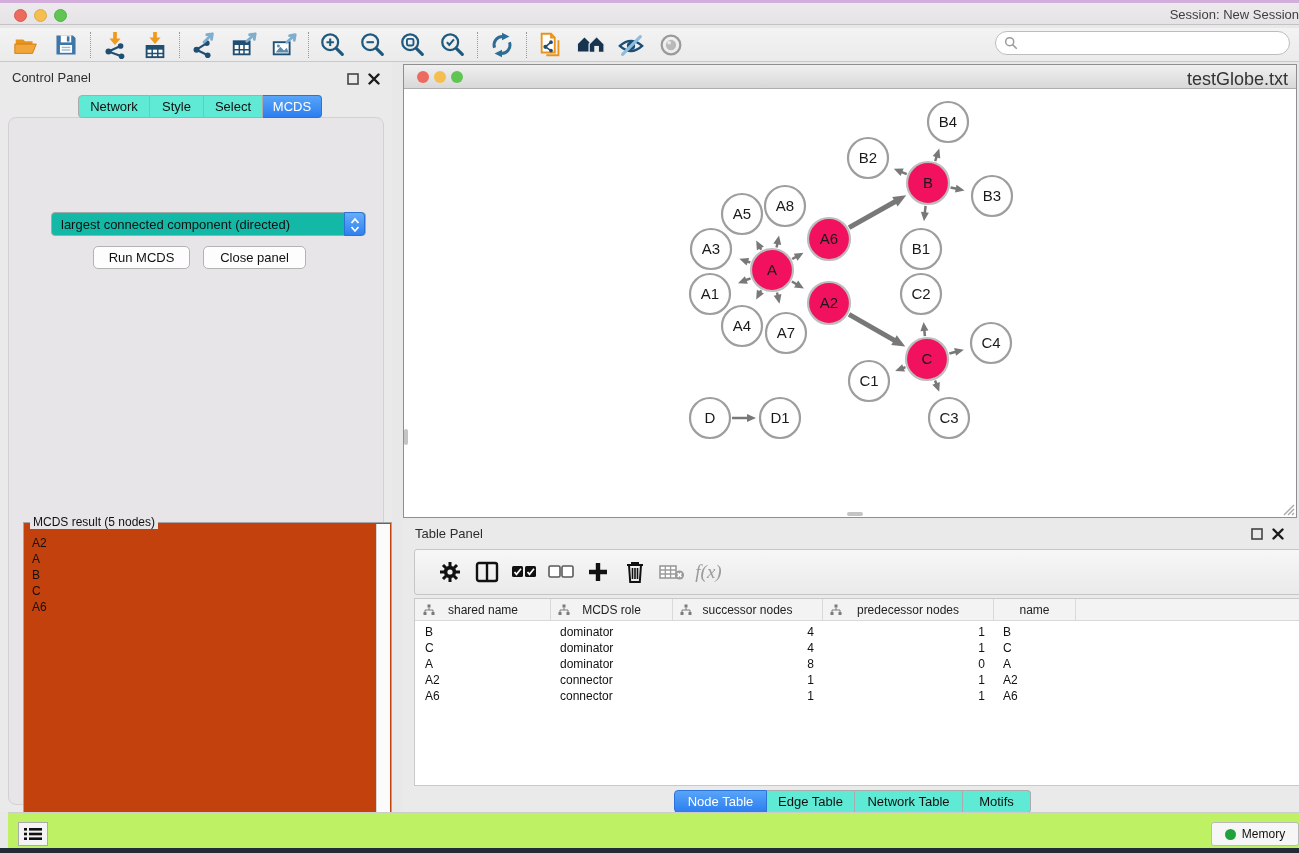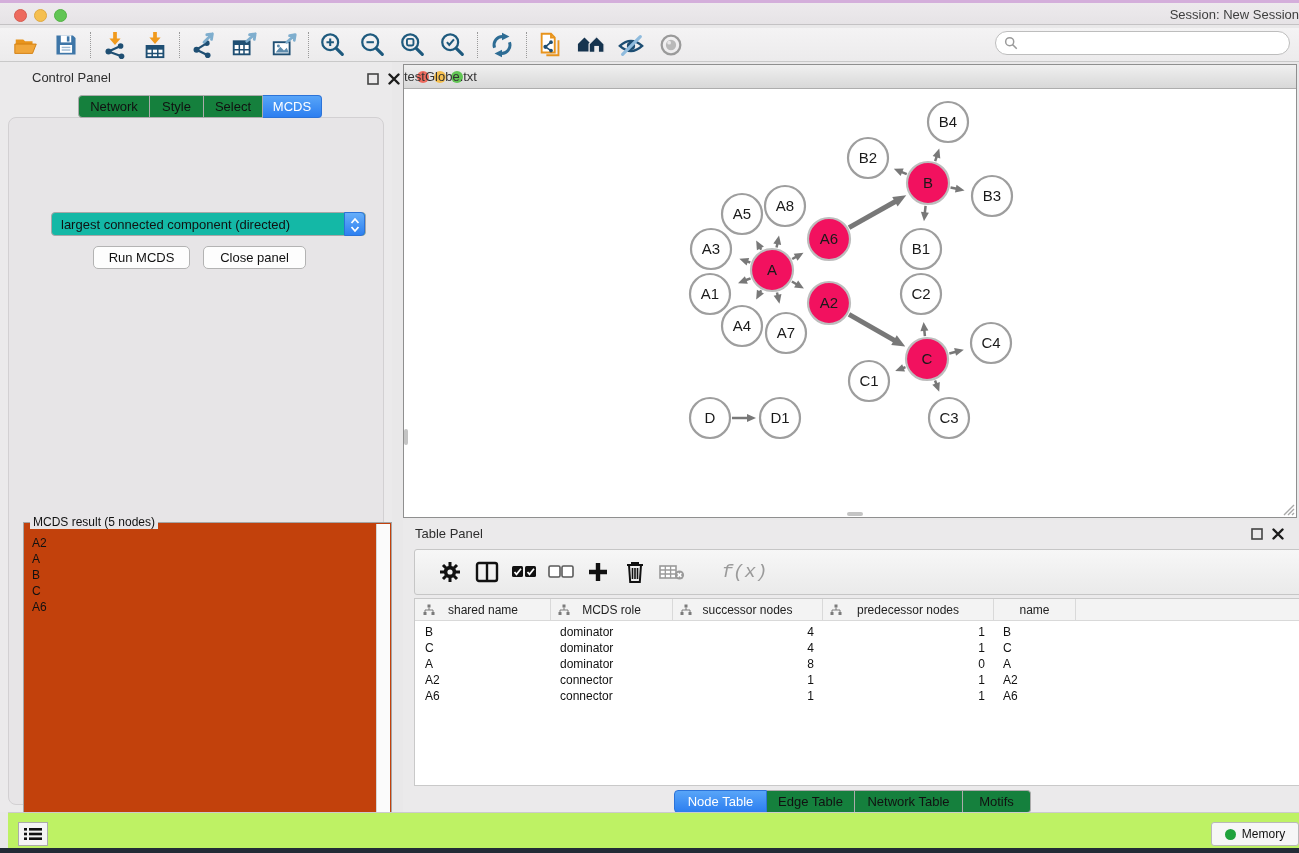--- a/index.html
+++ b/index.html
@@ -24,25 +24,25 @@
     background:linear-gradient(#F4F3F4,#ECEBEC); border-bottom:1px solid #C9C9C9;
     display:flex; align-items:center; }
   .tbtn { width:40px; height:32px; display:flex; align-items:center; justify-content:center; cursor:default; }
   .tsep { width:1px; height:26px; border-left:1px dotted #9A9A9A; margin:0 4px; }
   .searchbox { position:absolute; right:9px; top:3px; width:295px; height:24px;
     background:#fff; border:1px solid #BDBDBD; border-radius:12px;
     display:flex; align-items:center; padding-left:8px; }
   .searchbox input { border:none; outline:none; flex:1; font-size:12px; margin-left:5px; background:transparent; }
   
   .cpanel { position:absolute; left:0; top:62px; width:392px; height:750px; background:#EBEAEB; }
-  .panel-head { position:absolute; left:0; top:4px; width:100%; height:24px;margin-left:20px; }
+  .panel-head { position:absolute; left:0; top:4px; width:100%; height:24px; }
   .panel-head .ptitle { position:absolute; left:12px; top:4px; font-size:13px; color:#2E2E2E; }
   .wico { position:absolute; top:7px; width:12px; height:12px; }
   .cp-tabs { position:absolute; left:78px; top:33px; height:23px; display:flex; z-index:3; }
-  .seg { height:23px; border:1px solid #ABABAB; border-left:none; background:#15803d;
+  .seg { height:23px; border:1px solid #ABABAB; border-left:none; background:#5eead4;
     font-size:13px; color:#111; display:flex; align-items:center; justify-content:center; }
   .seg.first { border-left:1px solid #ABABAB; border-radius:4px 0 0 4px; }
   .seg.last { border-radius:0 4px 4px 0; }
   .seg.active { background:linear-gradient(#58A5F8,#2C7EF0); color:#fff; border-color:#2C73D8; }
   .cp-inner { position:absolute; left:8px; top:55px; width:376px; height:688px;
     background:#E7E5E7; border:1px solid #D2D0D2; border-radius:8px; }
   .opt-label { position:absolute; left:0; width:100%; top:74px; text-align:center; font-size:13px; color:#111; }
   .dropdown { position:absolute; left:42px; top:94px; width:315px; height:24px;
     background:#14b8a6; border:1px solid #A8A8A8; border-radius:4px; }
   .dropdown .dval { position:absolute; left:9px; top:4px; font-size:13px; color:#111; }
@@ -59,21 +59,21 @@
   .gb-scroll { position:absolute; right:1px; top:1px; bottom:1px; width:14px;
     background:#FBFBFB; border-left:1px solid #D6D6D6; }
   
   .netwin { position:absolute; left:403px; top:64px; width:894px; height:454px;
     background:#fff; border:1px solid #8F8F8F; }
   .netwin .wtitle { position:absolute; left:0; top:0; width:100%; height:24px;
     background:linear-gradient(#F0F0F0,#D8D8D8); border-bottom:1px solid #ADADAD; }
   .wtl { position:absolute; top:6px; width:12px; height:12px; border-radius:50%; }
   .wtl.red { left:13px; background:#ED6A5E; } .wtl.yellow { left:30px; background:#F5BF4F; }
   .wtl.green { left:47px; background:#61C554; }
-  .netwin .wtitle .wt { position:absolute; left:0; right:0; top:4px; text-align:left; font-size:13px; color:#333; }
+  .netwin .wtitle .wt { position:absolute; left:0; right:8px; top:4px; text-align:right; font-size:18px; color:#333; }
   #graph-svg { position:absolute; left:0; top:24px; }
   .grip { position:absolute; right:1px; bottom:1px; }
   .vthumb { position:absolute; left:0; top:364px; width:4px; height:16px; background:#C4C4C4; border-radius:2px; }
   .hthumb { position:absolute; left:443px; bottom:1px; width:16px; height:4px; background:#C4C4C4; border-radius:2px; }
   
   .tpanel { position:absolute; left:403px; top:520px; width:896px; height:292px; background:#EBEAEB; }
   .tpanel .ptitle { position:absolute; left:12px; top:6px; font-size:13px; color:#2E2E2E; }
   .ttoolbar { position:absolute; left:11px; top:29px; width:1278px; height:46px;
     background:linear-gradient(#F7F7F7,#EAEAEA); border:1px solid #C6C6C6; border-radius:3px;
     display:flex; align-items:center; padding-left:16px; }
@@ -442,21 +442,21 @@
       </svg>
     </div>
     <div class="ttb">
       <svg width="26" height="18" viewBox="0 0 26 18">
         <rect x="1" y="3" width="16" height="12" fill="#fff" stroke="#9A9A9A" stroke-width="1.6"></rect>
         <path d="M1 7 h16 M1 11 h16 M6.3 3 v12 M11.6 3 v12" stroke="#9A9A9A" stroke-width="1.3"></path>
         <circle cx="20.5" cy="12" r="4.6" fill="#9A9A9A"></circle>
         <path d="M18.6 10.1 l3.8 3.8 M22.4 10.1 l-3.8 3.8" stroke="#fff" stroke-width="1.5"></path>
       </svg>
     </div>
-    <div class="ttb" style="font-family:Liberation Mono, monospace; font-style:italic; font-size:19px; color:#9A9A9A;margin-left:36px;">f(x)</div>
+    <div class="ttb" style="font-family:Liberation Serif, serif; font-style:italic; font-size:19px; color:#9A9A9A;">f(x)</div>
   </div>
 
   <div class="datatable">
     <div class="thead">
         <div class="hcell" style="left: 1px; width: 135px;">
           <svg width="12" height="12" viewBox="0 0 12 12">
             <rect x="4.5" y="0.5" width="3" height="3" fill="#7B7B7B"></rect>
             <rect x="0.5" y="8" width="3" height="3" fill="#7B7B7B"></rect>
             <rect x="8.5" y="8" width="3" height="3" fill="#7B7B7B"></rect>
             <path d="M6 3.5 V6 M2 8 V6 H10 V8" stroke="#7B7B7B" fill="none"></path>

